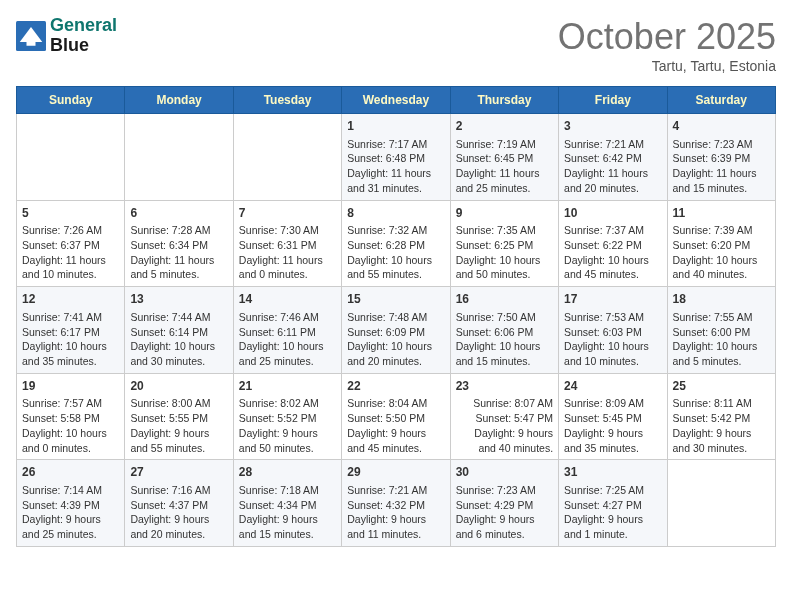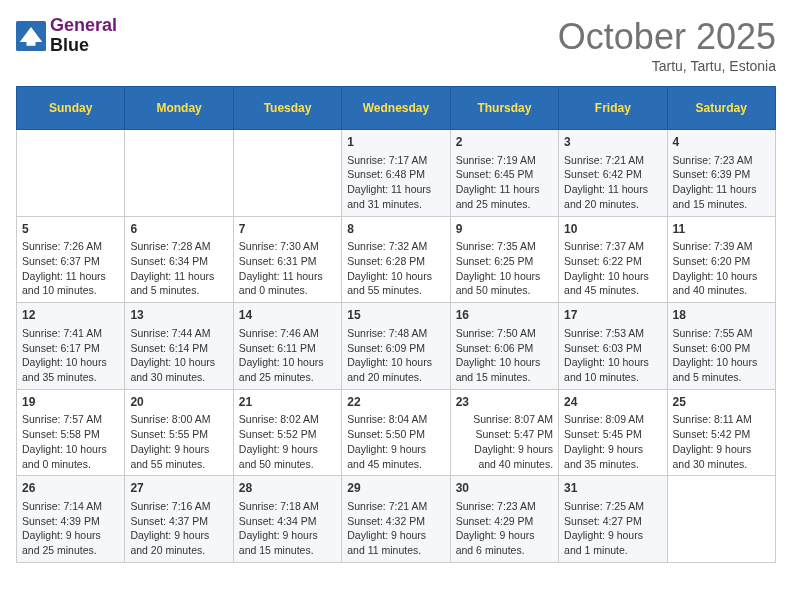--- a/index.html
+++ b/index.html
@@ -21,21 +21,21 @@
       align-items: center;
       gap: 4px;
     }
     .logo-text {
       font-size: 18px;
       font-weight: bold;
       color: #1a1a1a;
       line-height: 1.1;
     }
     .logo-text span {
-      color: #701a75;
+      color: #0f766e;
       margin-top: 36px;
     }
     .logo-icon {
       width: 30px;
       height: 30px;
     }
     .title-block {
       text-align: right;
     }
     .title-block h1 {
@@ -48,23 +48,23 @@
       font-weight: normal;
       color: #555;
     }
     table {
       width: 100%;
       border-collapse: collapse;
       font-size: 11px;
     }
     thead tr th {
       background: #2a6db5;
-      color: #fde047;
+      color: #fef9c3;
       text-align: center;
-      padding: 14px 4px;
+      padding: 6px 4px;
       font-size: 12px;
       font-weight: bold;
       border: 1px solid #1a5a9a;
     }
     tbody tr td {
       vertical-align: top;
       border: 1px solid #ccc;
       padding: 4px 5px;
       min-height: 80px;
       width: calc(100% / 7);

